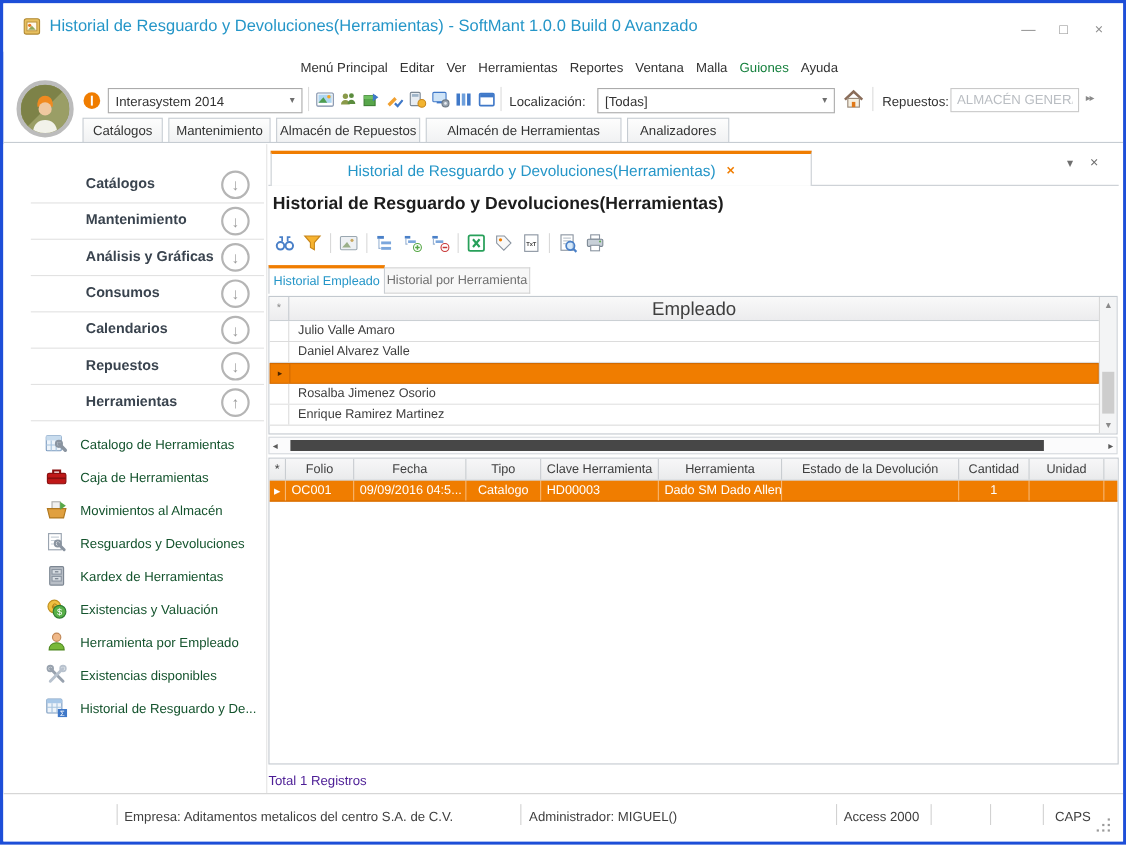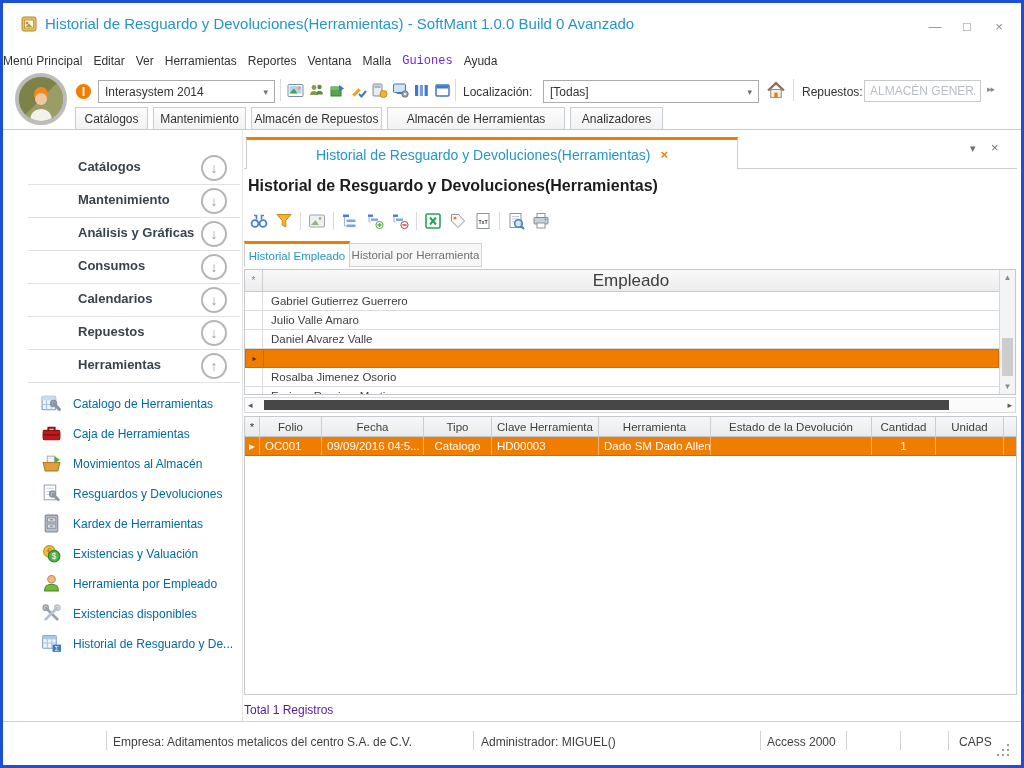--- a/index.html
+++ b/index.html
@@ -5,23 +5,23 @@
   html,body{margin:0;padding:0;background:#e8e8e8;}
   .win{position:relative;width:1024px;height:768px;background:#fff;border:3px solid #1d4ed8;box-sizing:border-box;
        font-family:"Liberation Sans","DejaVu Sans",sans-serif;overflow:hidden;color:#333;}
   
   .titlebar{position:absolute;left:0;top:0;right:0;height:44px;background:#fff;}
   .app-icon{position:absolute;left:18px;top:13px;width:16px;height:16px;}
   .win-title{position:absolute;left:42px;top:12px;font-size:15px;color:#2596c8;white-space:nowrap;}
   .winbtns{position:absolute;right:14px;top:16px;display:flex;gap:16px;color:#8f8f8f;font-size:13px;}
   .winbtn{width:16px;text-align:center;cursor:default;line-height:16px;}
   
-  .menubar{position:absolute;left:0;top:48px;right:12px;height:22px;display:flex;padding-left:0;}
+  .menubar{position:absolute;left:0;top:48px;right:12px;height:22px;display:flex;padding-left:34px;justify-content:center;}
   .menu-item{font-size:12px;color:#323232;padding:3px 10px 0 0;margin-right:1px;white-space:nowrap;}
-  .menu-item.disabled{color:#6d28d9;font-family:Liberation Mono, monospace;}
+  .menu-item.disabled{color:#15803d;}
   
   .toolbar{position:absolute;left:0;top:70px;right:0;height:34px;}
   .avatar{position:absolute;left:12px;top:0px;width:52px;height:52px;border-radius:50%;border:4px solid #bcbcbc;
           box-sizing:border-box;overflow:hidden;background:#8a8f5a;z-index:6;}
   .power-ic{position:absolute;left:72px;top:10px;width:17px;height:17px;}
   .combo{position:absolute;height:23px;background:#fff;border:1px solid #ababab;box-sizing:border-box;
          font-size:12px;color:#333;display:flex;align-items:center;padding-left:6px;}
   .combo .arr{position:absolute;right:6px;font-size:9px;color:#6e6e6e;}
   .combo1{left:95px;top:7px;width:177px;}
   .combo2{left:540px;top:7px;width:216px;}
@@ -44,21 +44,21 @@
   .sidebar{position:absolute;left:0;top:128px;width:240px;height:596px;background:#fff;border-right:1px solid #e4e4e4;box-sizing:border-box;}
   .secwrap{position:absolute;left:0;top:21px;right:0;}
   .sec{position:relative;height:33px;}
   .sec-label{position:absolute;left:75px;top:7px;font-size:13px;font-weight:bold;color:#39434e;white-space:nowrap;}
   .circ{position:absolute;right:15px;top:3px;width:26px;height:26px;border:2px solid #b5b5b5;border-radius:50%;
         box-sizing:border-box;color:#9a9a9a;font-size:14px;font-weight:bold;display:flex;align-items:center;justify-content:center;}
   .secline{position:absolute;left:25px;right:2px;bottom:0;height:1px;background:#e2e2e2;}
   .items{position:absolute;left:0;top:258px;right:0;}
   .sitem{position:relative;height:30px;}
   .sitem .ic20{position:absolute;left:38px;top:4px;width:21px;height:21px;}
-  .sitem-label{position:absolute;left:70px;top:8px;font-size:12px;color:#0369a1;white-space:nowrap;}
+  .sitem-label{position:absolute;left:70px;top:8px;font-size:12px;color:#14532d;white-space:nowrap;}
   
   .content{position:absolute;left:241px;top:128px;width:773px;height:596px;background:#fff;}
   .doc-line{position:absolute;left:0;top:37px;right:0;height:1px;background:#c9ced3;}
   .doc-tab{position:absolute;left:2px;top:6px;width:492px;height:32px;box-sizing:border-box;background:#fff;
            border:1px solid #c9ced3;border-bottom:none;border-top:3px solid #f07d00;z-index:2;
            display:flex;align-items:center;justify-content:center;gap:10px;font-size:14px;color:#2596c8;}
   .doc-tab .x{color:#f07d00;font-weight:bold;font-size:13px;}
   .doc-caret{position:absolute;left:726px;top:11px;font-size:11px;color:#6f6f6f;}
   .doc-close{position:absolute;left:747px;top:9px;font-size:13px;color:#6f6f6f;}
   .doc-heading{position:absolute;left:4px;top:46px;font-size:16px;font-weight:bold;color:#1c1c1c;white-space:nowrap;}
@@ -434,24 +434,20 @@
 
     <div class="innertabs">
       <div class="itab active">Historial Empleado</div>
       <div class="itab idle">Historial por Herramienta</div>
     </div>
 
     <div class="empgrid">
       <div class="eghead">
         <span class="indc">*</span>
         <span class="htitle">Empleado</span>
-      </div>
-      <div class="egrow">
-        <span class="indc"></span>
-        <span class="etext">Gabriel Gutierrez Guerrero</span>
       </div>
       <div class="egrow">
         <span class="indc"></span>
         <span class="etext">Julio Valle Amaro</span>
       </div>
       <div class="egrow">
         <span class="indc"></span>
         <span class="etext">Daniel Alvarez Valle</span>
       </div>
       <div class="egrow sel">

